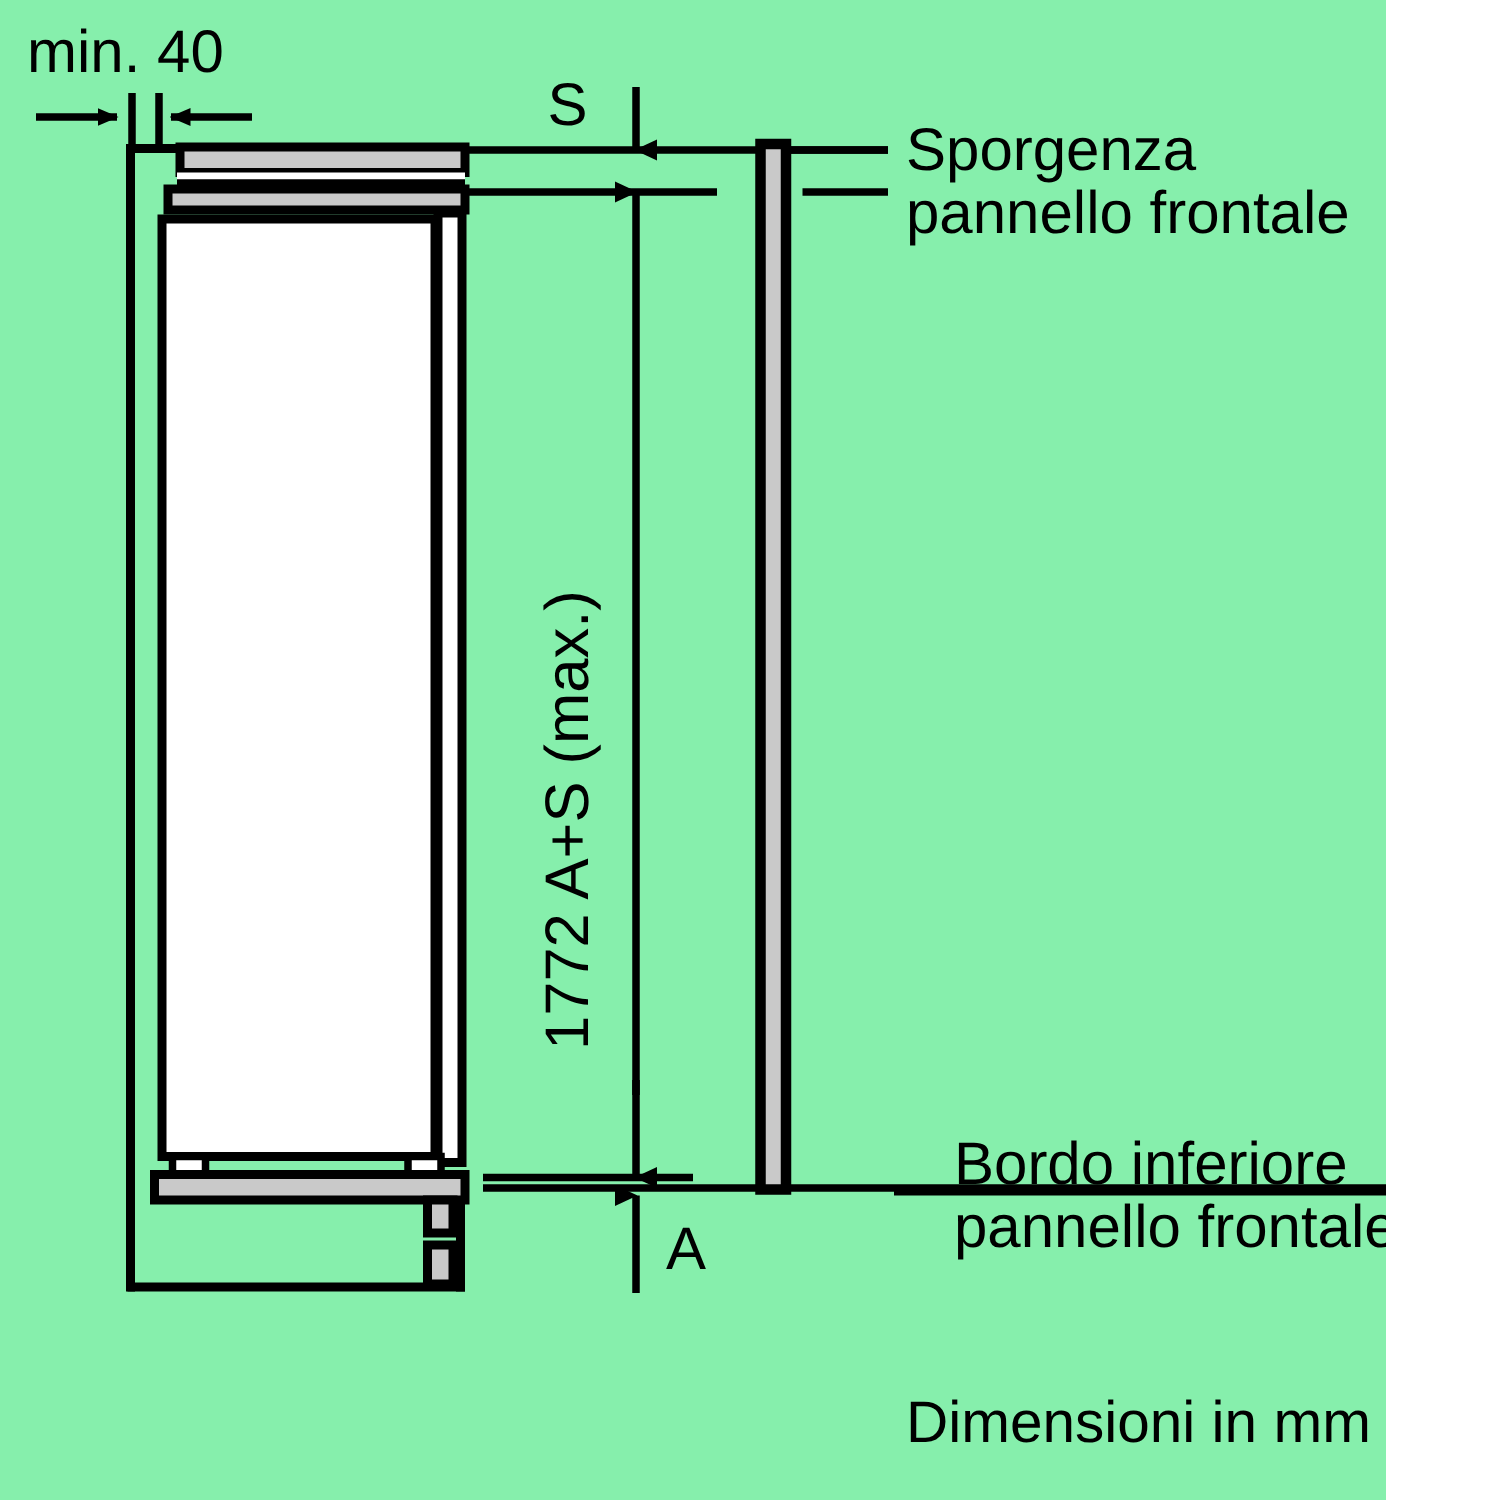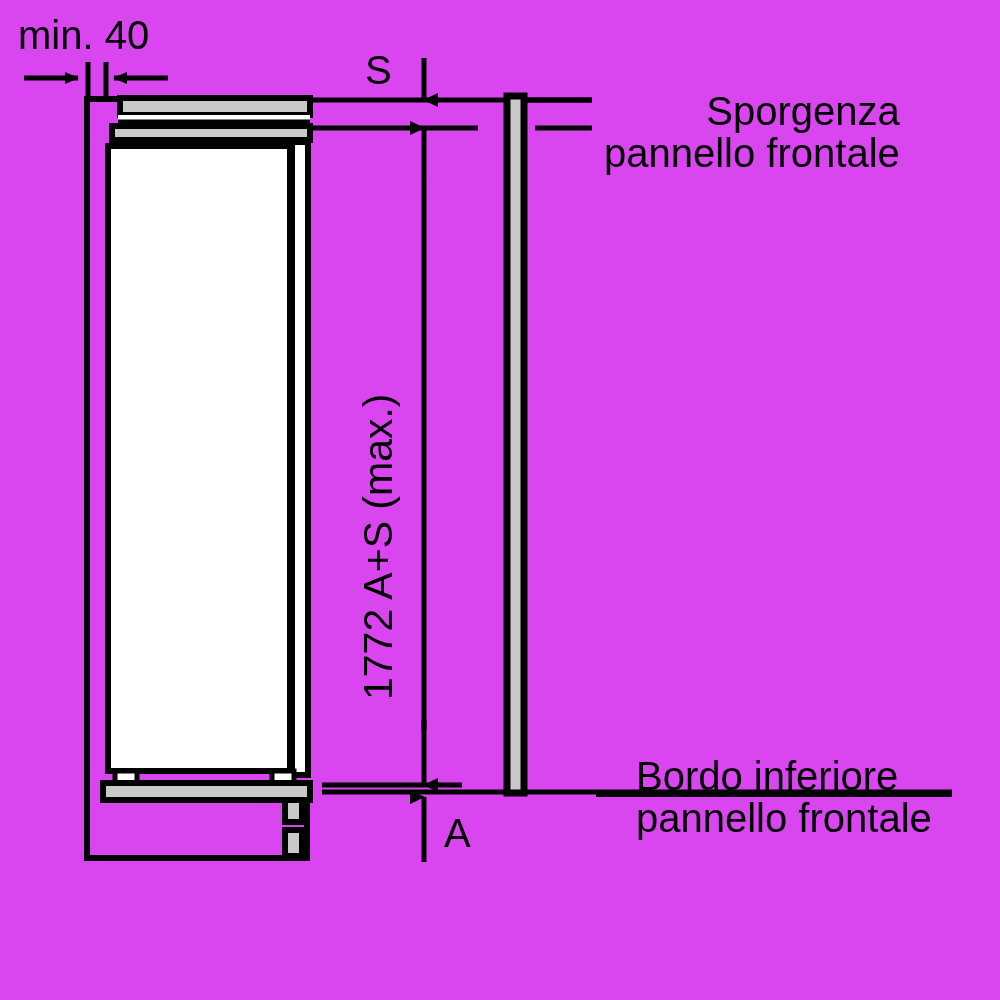--- a/index.html
+++ b/index.html
@@ -6,23 +6,23 @@
     margin: 0;
     padding: 0;
     background: #ffffff;
   }
   body {
     font-family: "Liberation Sans", sans-serif;
     color: #000000;
   }
   #stage {
     position: relative;
-    width: 1000px;
+    width: 924px;
     height: 1000px;
-    background: #d946ef;
+    background: #86efac;
     overflow: hidden;
   }
   #drawing {
     position: absolute;
     left: 0;
     top: 0;
     width: 1000px;
     height: 1000px;
   }
   .lbl {
@@ -60,21 +60,21 @@
     bottom: 0;
     transform: rotate(-90deg);
     transform-origin: left bottom;
     font-size: 41px;
     white-space: nowrap;
   }
   .lbl-right {
     left: 604px;
     font-size: 40px;
   }
-  .lbl-sporgenza { top: 90px; text-align: right; }
+  .lbl-sporgenza { top: 79px; }
   .lbl-bordo { top: 755px; margin-left: 32px; }
   .lbl-dim {
     left: 604px;
     top: 928px;
     font-size: 39px;
   }
   .lbl-right div, .lbl-dim div { white-space: nowrap; }
 </style>
 </head>
 <body>
@@ -209,14 +209,17 @@
   <div class="lbl lbl-right lbl-sporgenza">
     <div>Sporgenza</div>
     <div>pannello frontale</div>
   </div>
 
   <div class="lbl lbl-right lbl-bordo">
     <div>Bordo inferiore</div>
     <div>pannello frontale</div>
   </div>
 
+  <div class="lbl lbl-dim">
+    <div>Dimensioni in mm</div>
+  </div>
 
 </div>
 
 </body></html>

